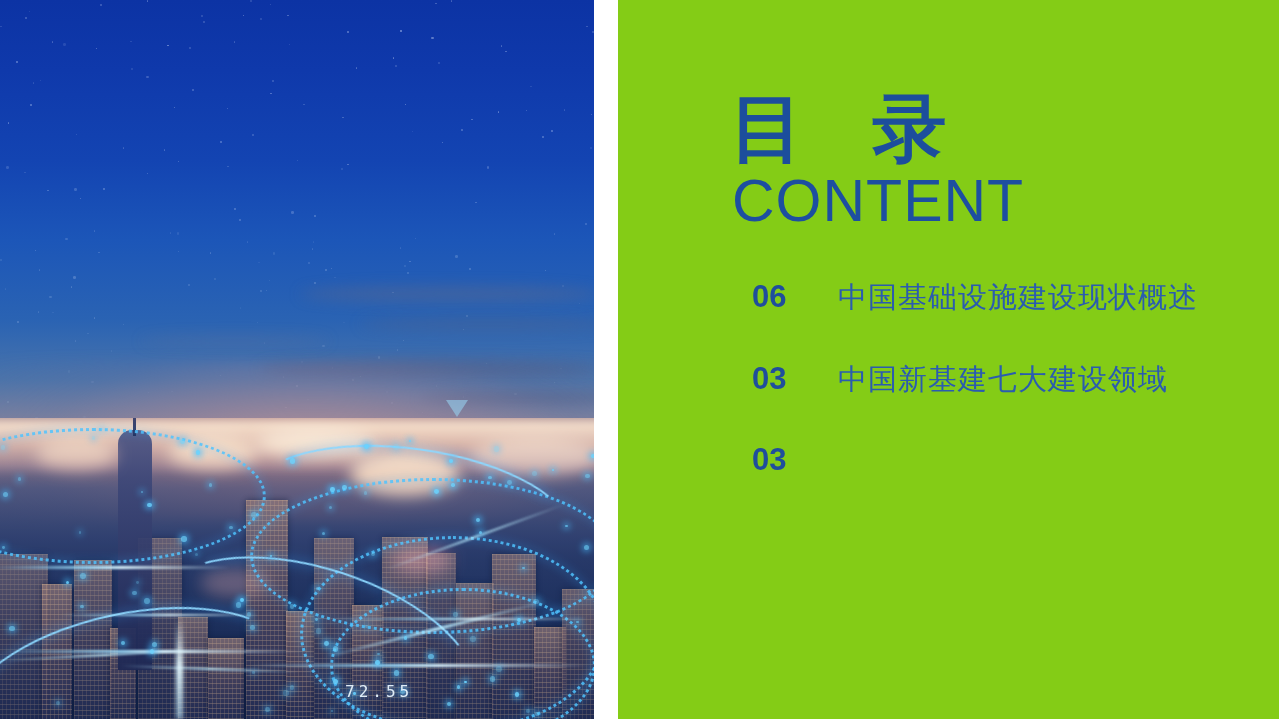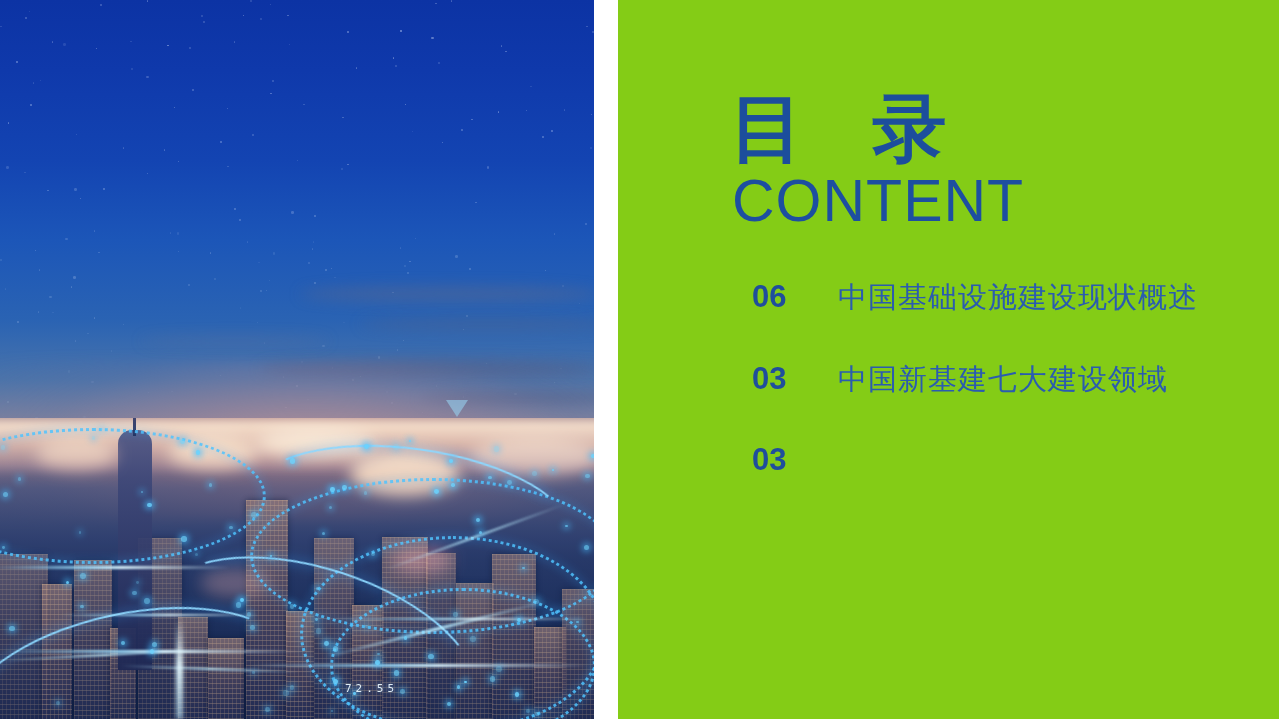--- a/index.html
+++ b/index.html
@@ -195,21 +195,21 @@
     width: 0; height: 0;
     border-left: 11px solid transparent;
     border-right: 11px solid transparent;
     border-top: 17px solid rgba(150,205,235,0.62);
   }
 
   .hud-number {
     position: absolute;
     color: #e8f6ff;
     font-family: "DejaVu Sans Mono", monospace;
-    font-size: 11px;
+    font-size: 16px;
     letter-spacing: 4px;
     text-shadow: 0 0 6px rgba(120,200,255,0.95);
     opacity: .95;
   }
 
   
   .content-panel {
     position: absolute;
     left: 594px;
     top: 0;

